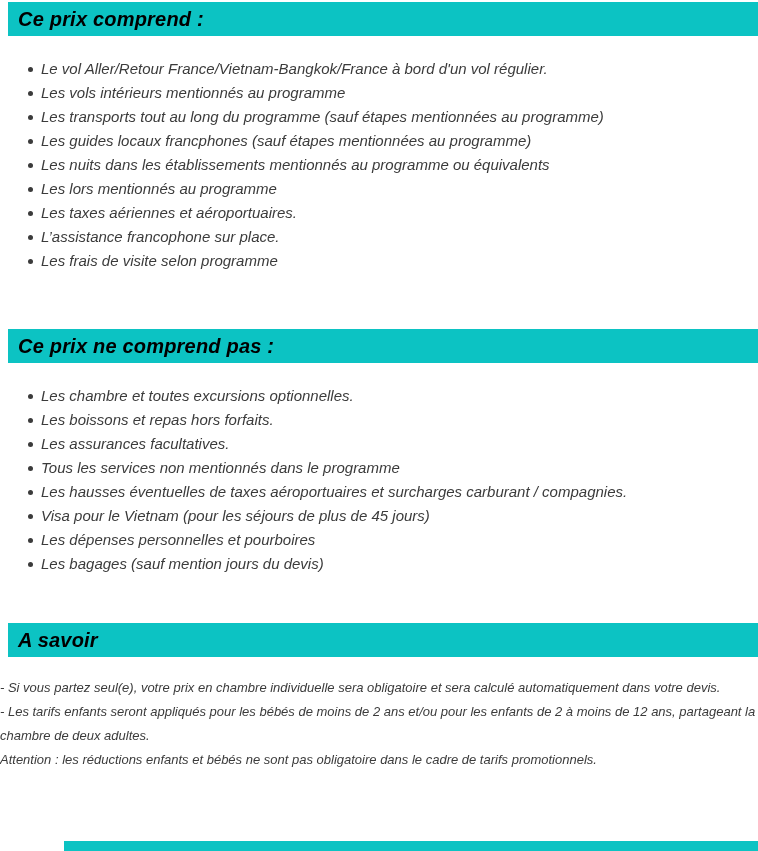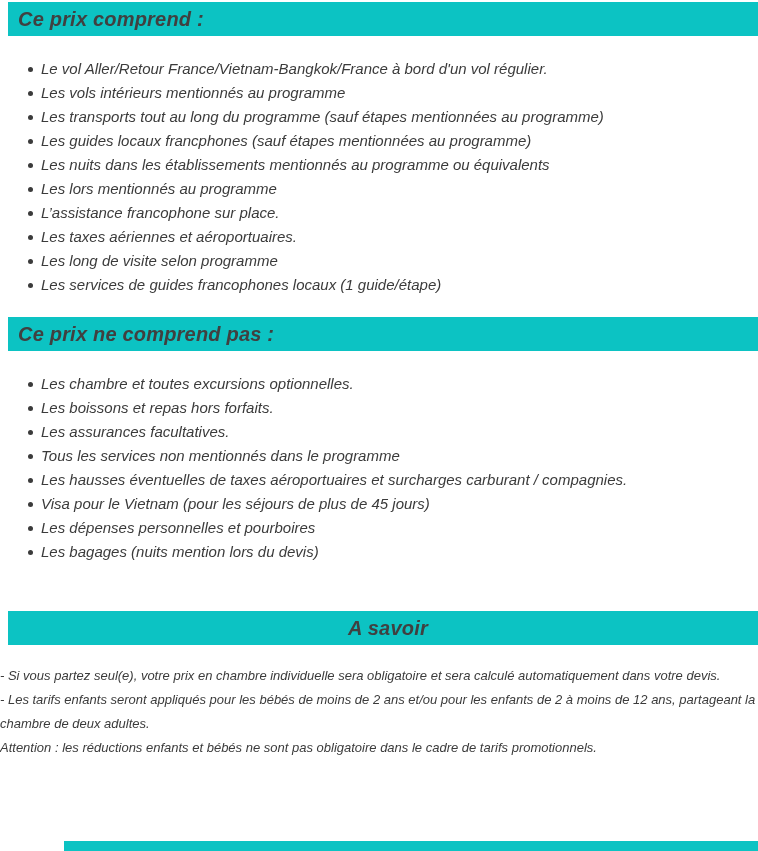--- a/index.html
+++ b/index.html
@@ -15,29 +15,29 @@
   }
   .section-bar {
     background: var(--accent);
     margin-left: 8px;
     height: 34px;
     display: flex;
     align-items: center;
     padding-left: 10px;
   }
   .section-bar h2 {
-    color: #404040;
+    color: #000000;
     font-size: 20px;
     font-weight: bold;
     font-style: italic;
     letter-spacing: 0.2px;
   }
   .bar-1 { margin-top: 2px; }
-  .bar-2 { margin-top: 20px; }
-  .bar-3 { margin-top: 47px; justify-content: center; }
+  .bar-2 { margin-top: 56px; }
+  .bar-3 { margin-top: 47px; }
   ul.items {
     list-style: none;
     margin: 21px 0 0 41px;
     padding-right: 16px;
   }
   ul.items li {
     font-style: italic;
     font-size: 15px;
     line-height: 24px;
     position: relative;
@@ -77,40 +77,39 @@
   <header class="section-bar bar-1">
     <h2>Ce prix comprend :</h2>
   </header>
   <ul class="items">
     <li>Le vol Aller/Retour France/Vietnam-Bangkok/France à bord d'un vol régulier.</li>
     <li>Les vols intérieurs mentionnés au programme</li>
     <li>Les transports tout au long du programme (sauf étapes mentionnées au programme)</li>
     <li>Les guides locaux francphones (sauf étapes mentionnées au programme)</li>
     <li>Les nuits dans les établissements mentionnés au programme ou équivalents</li>
     <li>Les lors mentionnés au programme</li>
+    <li>Les taxes aériennes et aéroportuaires.</li>
     <li>L’assistance francophone sur place.</li>
-    <li>Les taxes aériennes et aéroportuaires.</li>
-    <li>Les long de visite selon programme</li>
-    <li>Les services de guides francophones locaux (1 guide/étape)</li>
+    <li>Les frais de visite selon programme</li>
   </ul>
 </section>
 
 <section>
   <header class="section-bar bar-2">
     <h2>Ce prix ne comprend pas :</h2>
   </header>
   <ul class="items">
     <li>Les chambre et toutes excursions optionnelles.</li>
     <li>Les boissons et repas hors forfaits.</li>
     <li>Les assurances facultatives.</li>
     <li>Tous les services non mentionnés dans le programme</li>
     <li>Les hausses éventuelles de taxes aéroportuaires et surcharges carburant / compagnies.</li>
     <li>Visa pour le Vietnam (pour les séjours de plus de 45 jours)</li>
     <li>Les dépenses personnelles et pourboires</li>
-    <li>Les bagages (nuits mention lors du devis)</li>
+    <li>Les bagages (sauf mention jours du devis)</li>
   </ul>
 </section>
 
 <section>
   <header class="section-bar bar-3">
     <h2>A savoir</h2>
   </header>
   <div class="notes">
     <p>- Si vous partez seul(e), votre prix en chambre individuelle sera obligatoire et sera calculé automatiquement dans votre devis.</p>
     <p>- Les tarifs enfants seront appliqués pour les bébés de moins de 2 ans et/ou pour les enfants de 2 à moins de 12 ans, partageant la chambre de deux adultes.</p>

